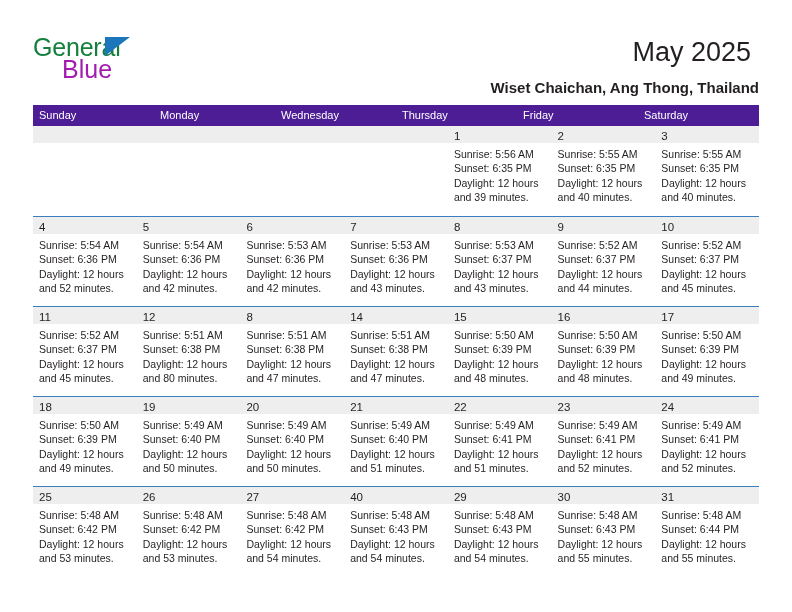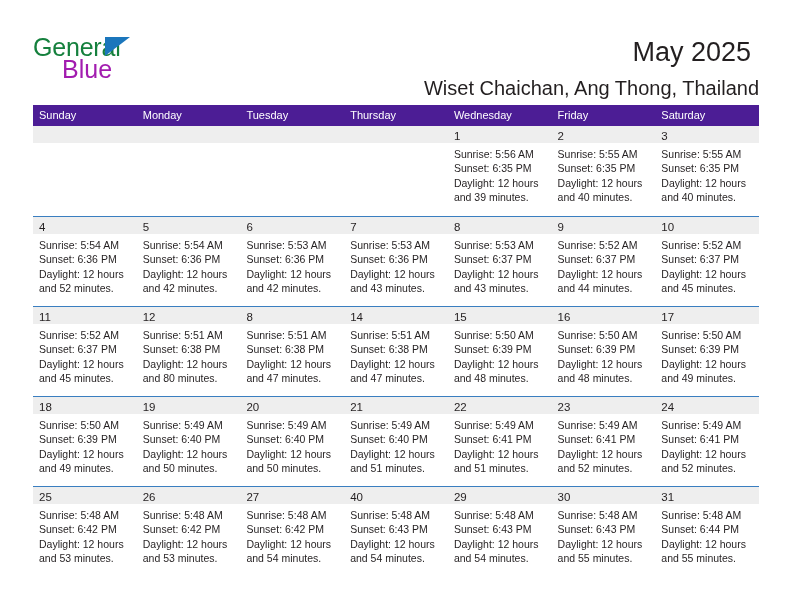--- a/index.html
+++ b/index.html
@@ -73,25 +73,25 @@
   }
   .cal-title {
     font-size: 27px;
     line-height: 33px;
     color: #231f20;
     font-weight: normal;
     margin: 8px;
     white-space: nowrap;
   }
   .cal-subtitle {
-    font-size: 20px;
+    font-size: 15px;
     line-height: 22px;
     color: #231f20;
     margin: 5px 0 0 12px;
-    font-weight: normal;
+    font-weight: bold;
     white-space: nowrap;
   }
 
   
   .calendar {
     position: absolute;
     left: 33px;
     top: 105px;
     width: 726px;
   }
@@ -166,23 +166,22 @@
       <h1 class="cal-title">May 2025</h1>
       <h2 class="cal-subtitle">Wiset Chaichan, Ang Thong, Thailand</h2>
     </div>
 
   </div>
 
   <div class="calendar">
     <div class="dow-row" id="dow-row">
         <div class="dow">Sunday</div>
         <div class="dow">Monday</div>
-        <div class="dow">Tuesday</div>
+        <div class="dow">Wednesday</div>
         <div class="dow">Thursday</div>
-        <div class="dow">Wednesday</div>
         <div class="dow">Friday</div>
         <div class="dow">Saturday</div>
       </div>
     <div id="weeks-container">
         <div class="week first">
           <div class="cell empty">
             <div class="daynum-band"><span class="daynum"></span></div>
             <div class="cell-body"></div>
           </div>
           <div class="cell empty">

